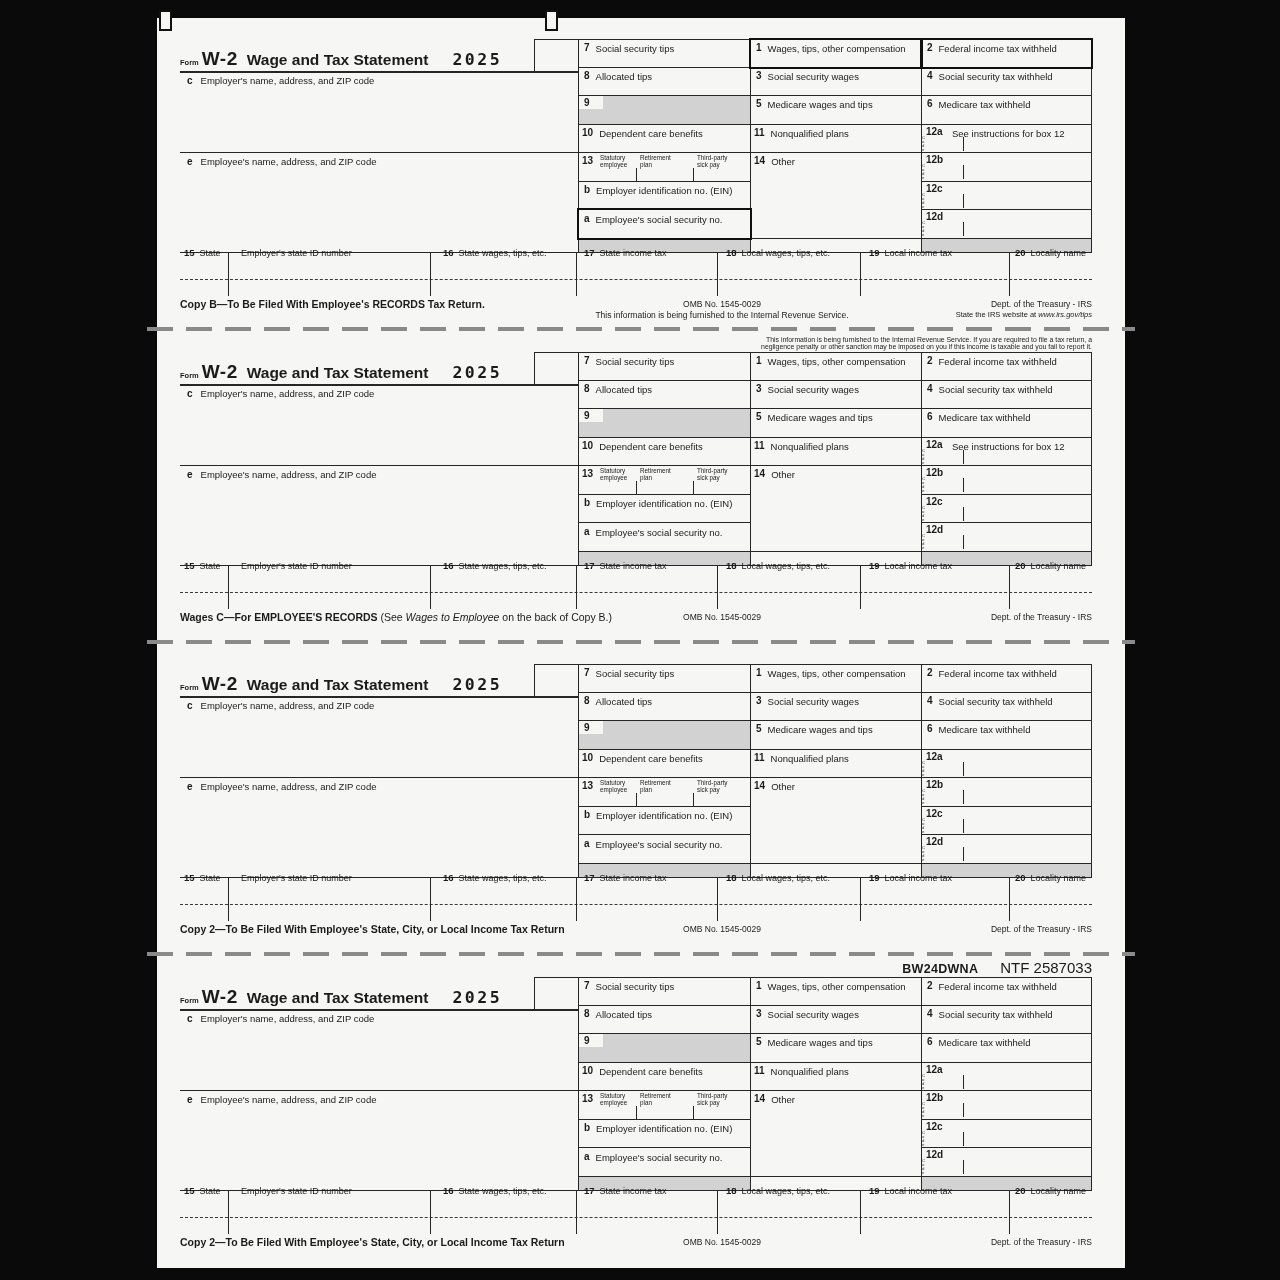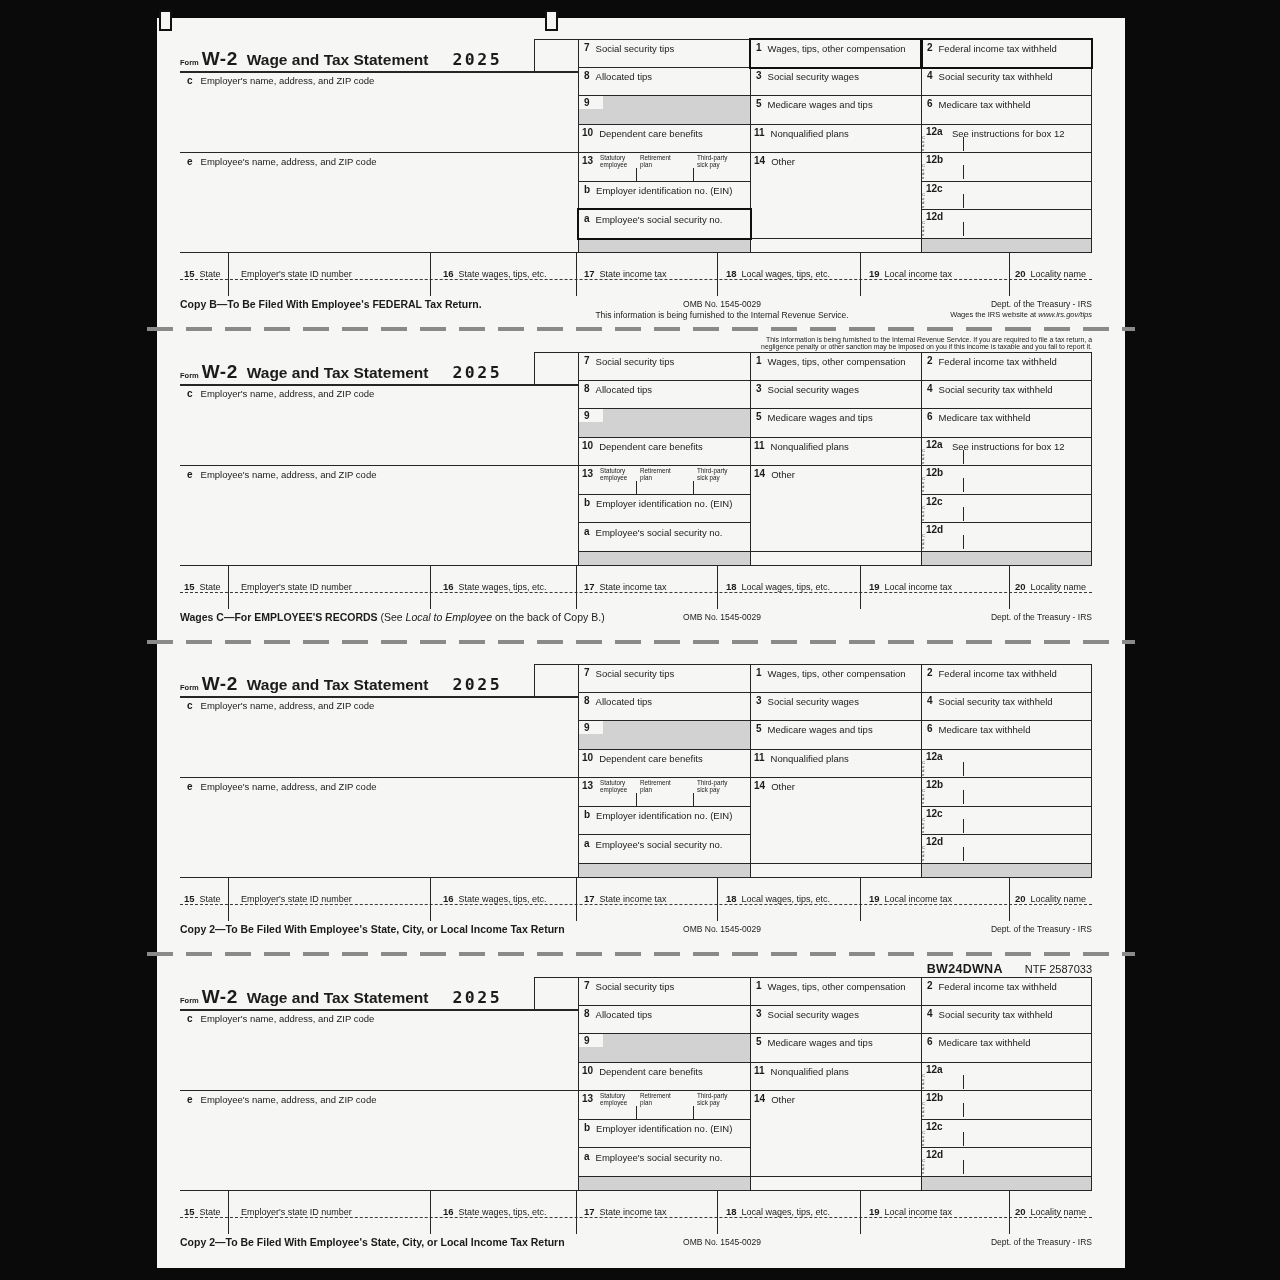--- a/index.html
+++ b/index.html
@@ -18,42 +18,42 @@
   .title{position:absolute;left:23px;top:9px;display:flex;align-items:baseline;white-space:nowrap;}
   .t-form{font-size:7.5px;font-weight:bold;margin-right:3px;}
   .t-num{font-size:19px;font-weight:bold;letter-spacing:.5px;margin-right:9px;}
   .t-name{font-size:15.5px;font-weight:bold;}
   .t-year{font-family:"DejaVu Sans Mono",monospace;font-size:16.5px;font-weight:bold;letter-spacing:2.5px;margin-left:24px;}
   .sec{position:absolute;display:flex;gap:8px;white-space:nowrap;}
   .sec .num,.cell .num,.st .num{font-weight:bold;font-size:10px;}
   .sec .lbl{font-size:9.5px;}
   .cell{position:absolute;display:flex;gap:6px;white-space:nowrap;}
   .cell .lbl{font-size:9.5px;padding-top:.5px;}
-  .st{position:absolute;top:229px;display:flex;gap:5px;white-space:nowrap;}
+  .st{position:absolute;top:208px;display:flex;gap:5px;white-space:nowrap;}
   .st .num{font-size:9.5px;}
   .st .lbl{font-size:9px;padding-top:.5px;}
   .num9{position:absolute;left:427px;top:58px;font-weight:bold;font-size:10px;}
   .b13num{position:absolute;left:425px;top:116px;font-weight:bold;font-size:10px;}
   .opt{position:absolute;font-size:6.3px;line-height:6.6px;white-space:nowrap;}
   .cell12{position:absolute;left:764px;width:171px;height:28px;}
   .cell12 .num{position:absolute;left:5px;top:2px;font-weight:bold;font-size:10px;}
   .cell12 .note{position:absolute;left:31px;top:3.5px;font-size:9.5px;white-space:nowrap;}
   .cell12 .code{position:absolute;left:1px;top:12px;width:4px;font-size:4.3px;line-height:3.9px;word-break:break-all;color:#333;}
   .cell12 .tick{position:absolute;left:42px;top:13px;width:1.4px;height:14px;background:#262626;}
   .copy{position:absolute;left:23px;top:259px;font-size:10.5px;white-space:nowrap;}
   .copy .b{font-weight:bold;}
   .copy .i{font-style:italic;}
   .centerfoot{position:absolute;left:390px;width:350px;top:260px;text-align:center;font-size:8.5px;line-height:10.5px;}
   .rightfoot{position:absolute;right:33px;top:260px;text-align:right;font-size:8.5px;line-height:10.5px;white-space:nowrap;}
   .rightfoot .small{font-size:7.5px;}
   .rightfoot .i{font-style:italic;}
   .topnote{position:absolute;right:33px;top:-16px;width:520px;text-align:right;font-size:6.9px;line-height:7.4px;}
   .serialline{position:absolute;right:33px;top:-18px;text-align:right;white-space:nowrap;}
   .serial{font-weight:bold;font-size:12.5px;letter-spacing:.3px;}
-  .ntf{font-size:11px;margin-left:22px;}
+  .ntf{font-size:15px;margin-left:22px;}
   .sep{position:absolute;left:-10px;top:288px;width:988px;height:4px;
        background:repeating-linear-gradient(90deg,#8a8a8a 0 26px,rgba(0,0,0,0) 26px 39px);}
 </style>
 </head>
 <body>
 
 <div id="page">
   <div class="regmark" style="left:2px"></div>
   <div class="regmark" style="left:388px"></div>
 <div class="form boldkeys" style="top: 21px;">
@@ -232,29 +232,29 @@
     <div class="st" style="left:712px">
       <span class="num">19</span>
       <span class="lbl">Local income tax</span>
       </div>
     <div class="st" style="left:858px">
       <span class="num">20</span>
       <span class="lbl">Locality name</span>
       </div>
 
     <div class="copy">
-      <span class="b">Copy B—To Be Filed With Employee's FEDERAL Tax Return.</span><span></span><span class="i"></span><span></span>
+      <span class="b">Copy B—To Be Filed With Employee's RECORDS Tax Return.</span><span></span><span class="i"></span><span></span>
     </div>
     <div class="centerfoot">
       <div>OMB No. 1545-0029</div>
       <div>This information is being furnished to the Internal Revenue Service.</div>
     </div>
     <div class="rightfoot">
       <div>Dept. of the Treasury - IRS</div>
-      <div class="small"><span>Wages the IRS website at </span><span class="i">www.irs.gov/tips</span></div>
+      <div class="small"><span>State the IRS website at </span><span class="i">www.irs.gov/tips</span></div>
     </div>
   <div class="sep"></div>
     </div>
     <div class="form" style="top: 334px;">
 
     <div class="topnote">
       <div>This information is being furnished to the Internal Revenue Service. If you are required to file a tax return, a</div>
       <div>negligence penalty or other sanction may be imposed on you if this income is taxable and you fail to report it.</div>
     </div>
     <div class="serialline">
@@ -423,21 +423,21 @@
     <div class="st" style="left:712px">
       <span class="num">19</span>
       <span class="lbl">Local income tax</span>
       </div>
     <div class="st" style="left:858px">
       <span class="num">20</span>
       <span class="lbl">Locality name</span>
       </div>
 
     <div class="copy">
-      <span class="b">Wages C—For EMPLOYEE'S RECORDS </span><span>(See </span><span class="i">Local to Employee</span><span> on the back of Copy B.)</span>
+      <span class="b">Wages C—For EMPLOYEE'S RECORDS </span><span>(See </span><span class="i">Wages to Employee</span><span> on the back of Copy B.)</span>
     </div>
     <div class="centerfoot">
       <div>OMB No. 1545-0029</div>
       <div></div>
     </div>
     <div class="rightfoot">
       <div>Dept. of the Treasury - IRS</div>
       <div class="small"><span></span><span class="i"></span></div>
     </div>
   <div class="sep"></div>

